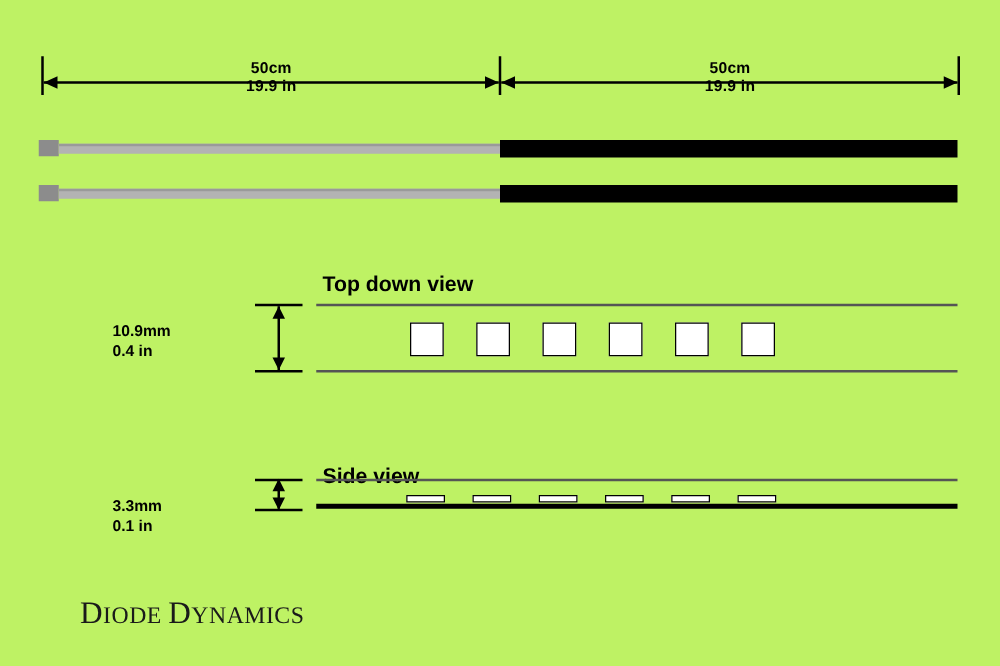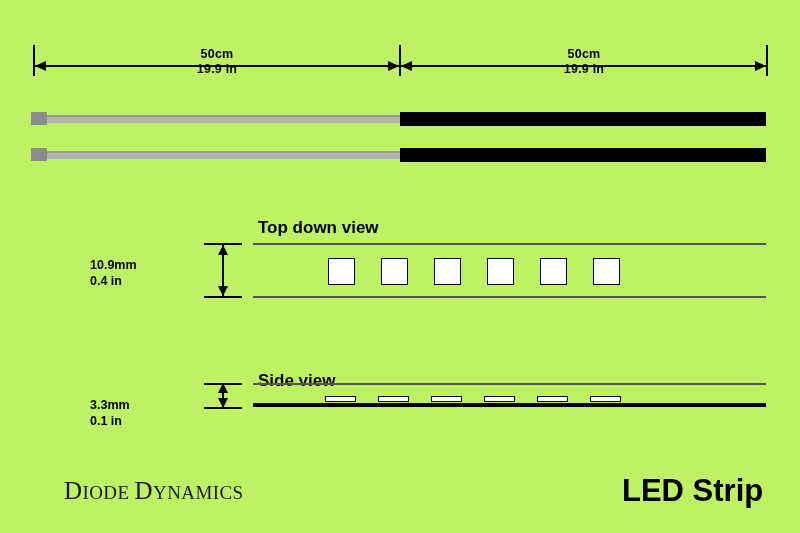--- a/index.html
+++ b/index.html
@@ -230,15 +230,14 @@
     <div class="led-side" style="left:431px; top:396px; width:31px; height:6px;"></div>
     <div class="led-side" style="left:484px; top:396px; width:31px; height:6px;"></div>
     <div class="led-side" style="left:537px; top:396px; width:31px; height:6px;"></div>
     <div class="led-side" style="left:590px; top:396px; width:31px; height:6px;"></div>
   </div>
 
   <div class="brand" style="left:36px; top:477px;margin-left:28px;">
     <span class="cap">D</span><span class="sm">IODE </span><span class="cap">D</span><span class="sm">YNAMICS</span>
   </div>
 
-  <div class="product-title" style="left:622px; top:473px;">LED Strip</div>
 
 </div>
 
 </body></html>

